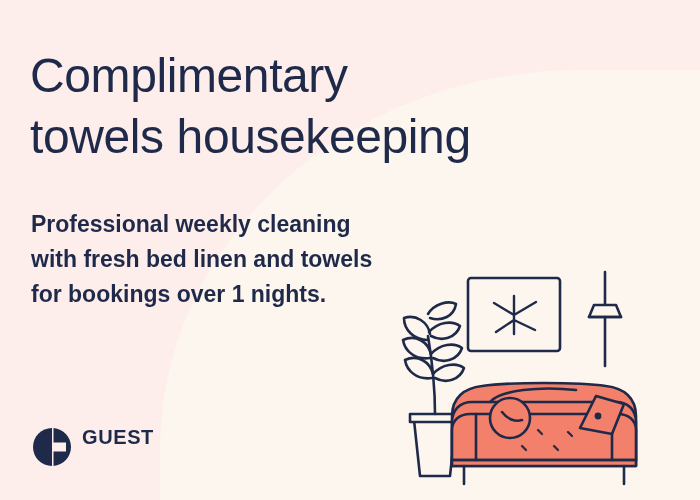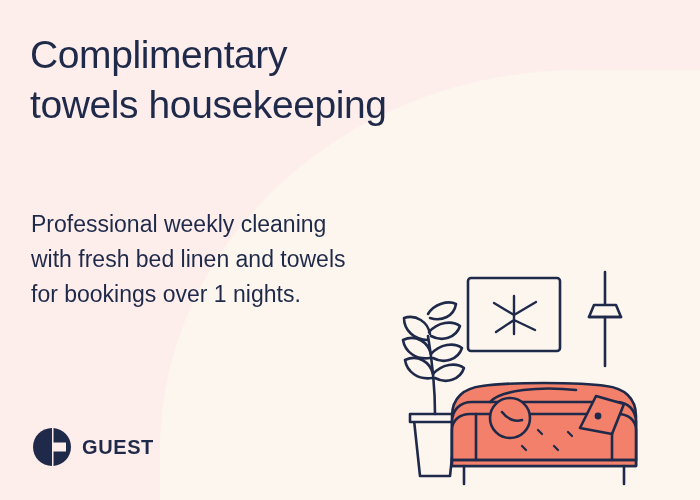--- a/index.html
+++ b/index.html
@@ -33,52 +33,51 @@
   }
   .content {
     position: absolute;
     left: 0; top: 0;
     width: 700px;
     height: 500px;
   }
   .headline {
     position: absolute;
     left: 30px;
-    top: 4px;
+    top: 14px;
     width: 620px;
     color: #1f2a4a;
-    font-size: 39px;
+    font-size: 48px;
     line-height: 1.27;
     font-weight: 400;
     letter-spacing: -0.4px;
   }
   .headline .line {
     display: block;
     white-space: nowrap;
   }
   .subtext {
     position: absolute;
     left: 31px;
     top: 163px;
     color: #1f2a4a;
     font-size: 23px;
     line-height: 1.52;
-    font-weight: 400;
+    font-weight: 700;
     margin-top: 44px;
   }
   .subtext .line {
     display: block;
     white-space: nowrap;
   }
   .logo {
     position: absolute;
     left: 32px;
     bottom: 33px;
     display: flex;
-    align-items: center;
     gap: 10px;
   }
   .logo-mark {
     width: 40px;
     height: 40px;
     flex: none;
   }
   .logo-text {
     color: #1f2a4a;
     font-size: 20px;

